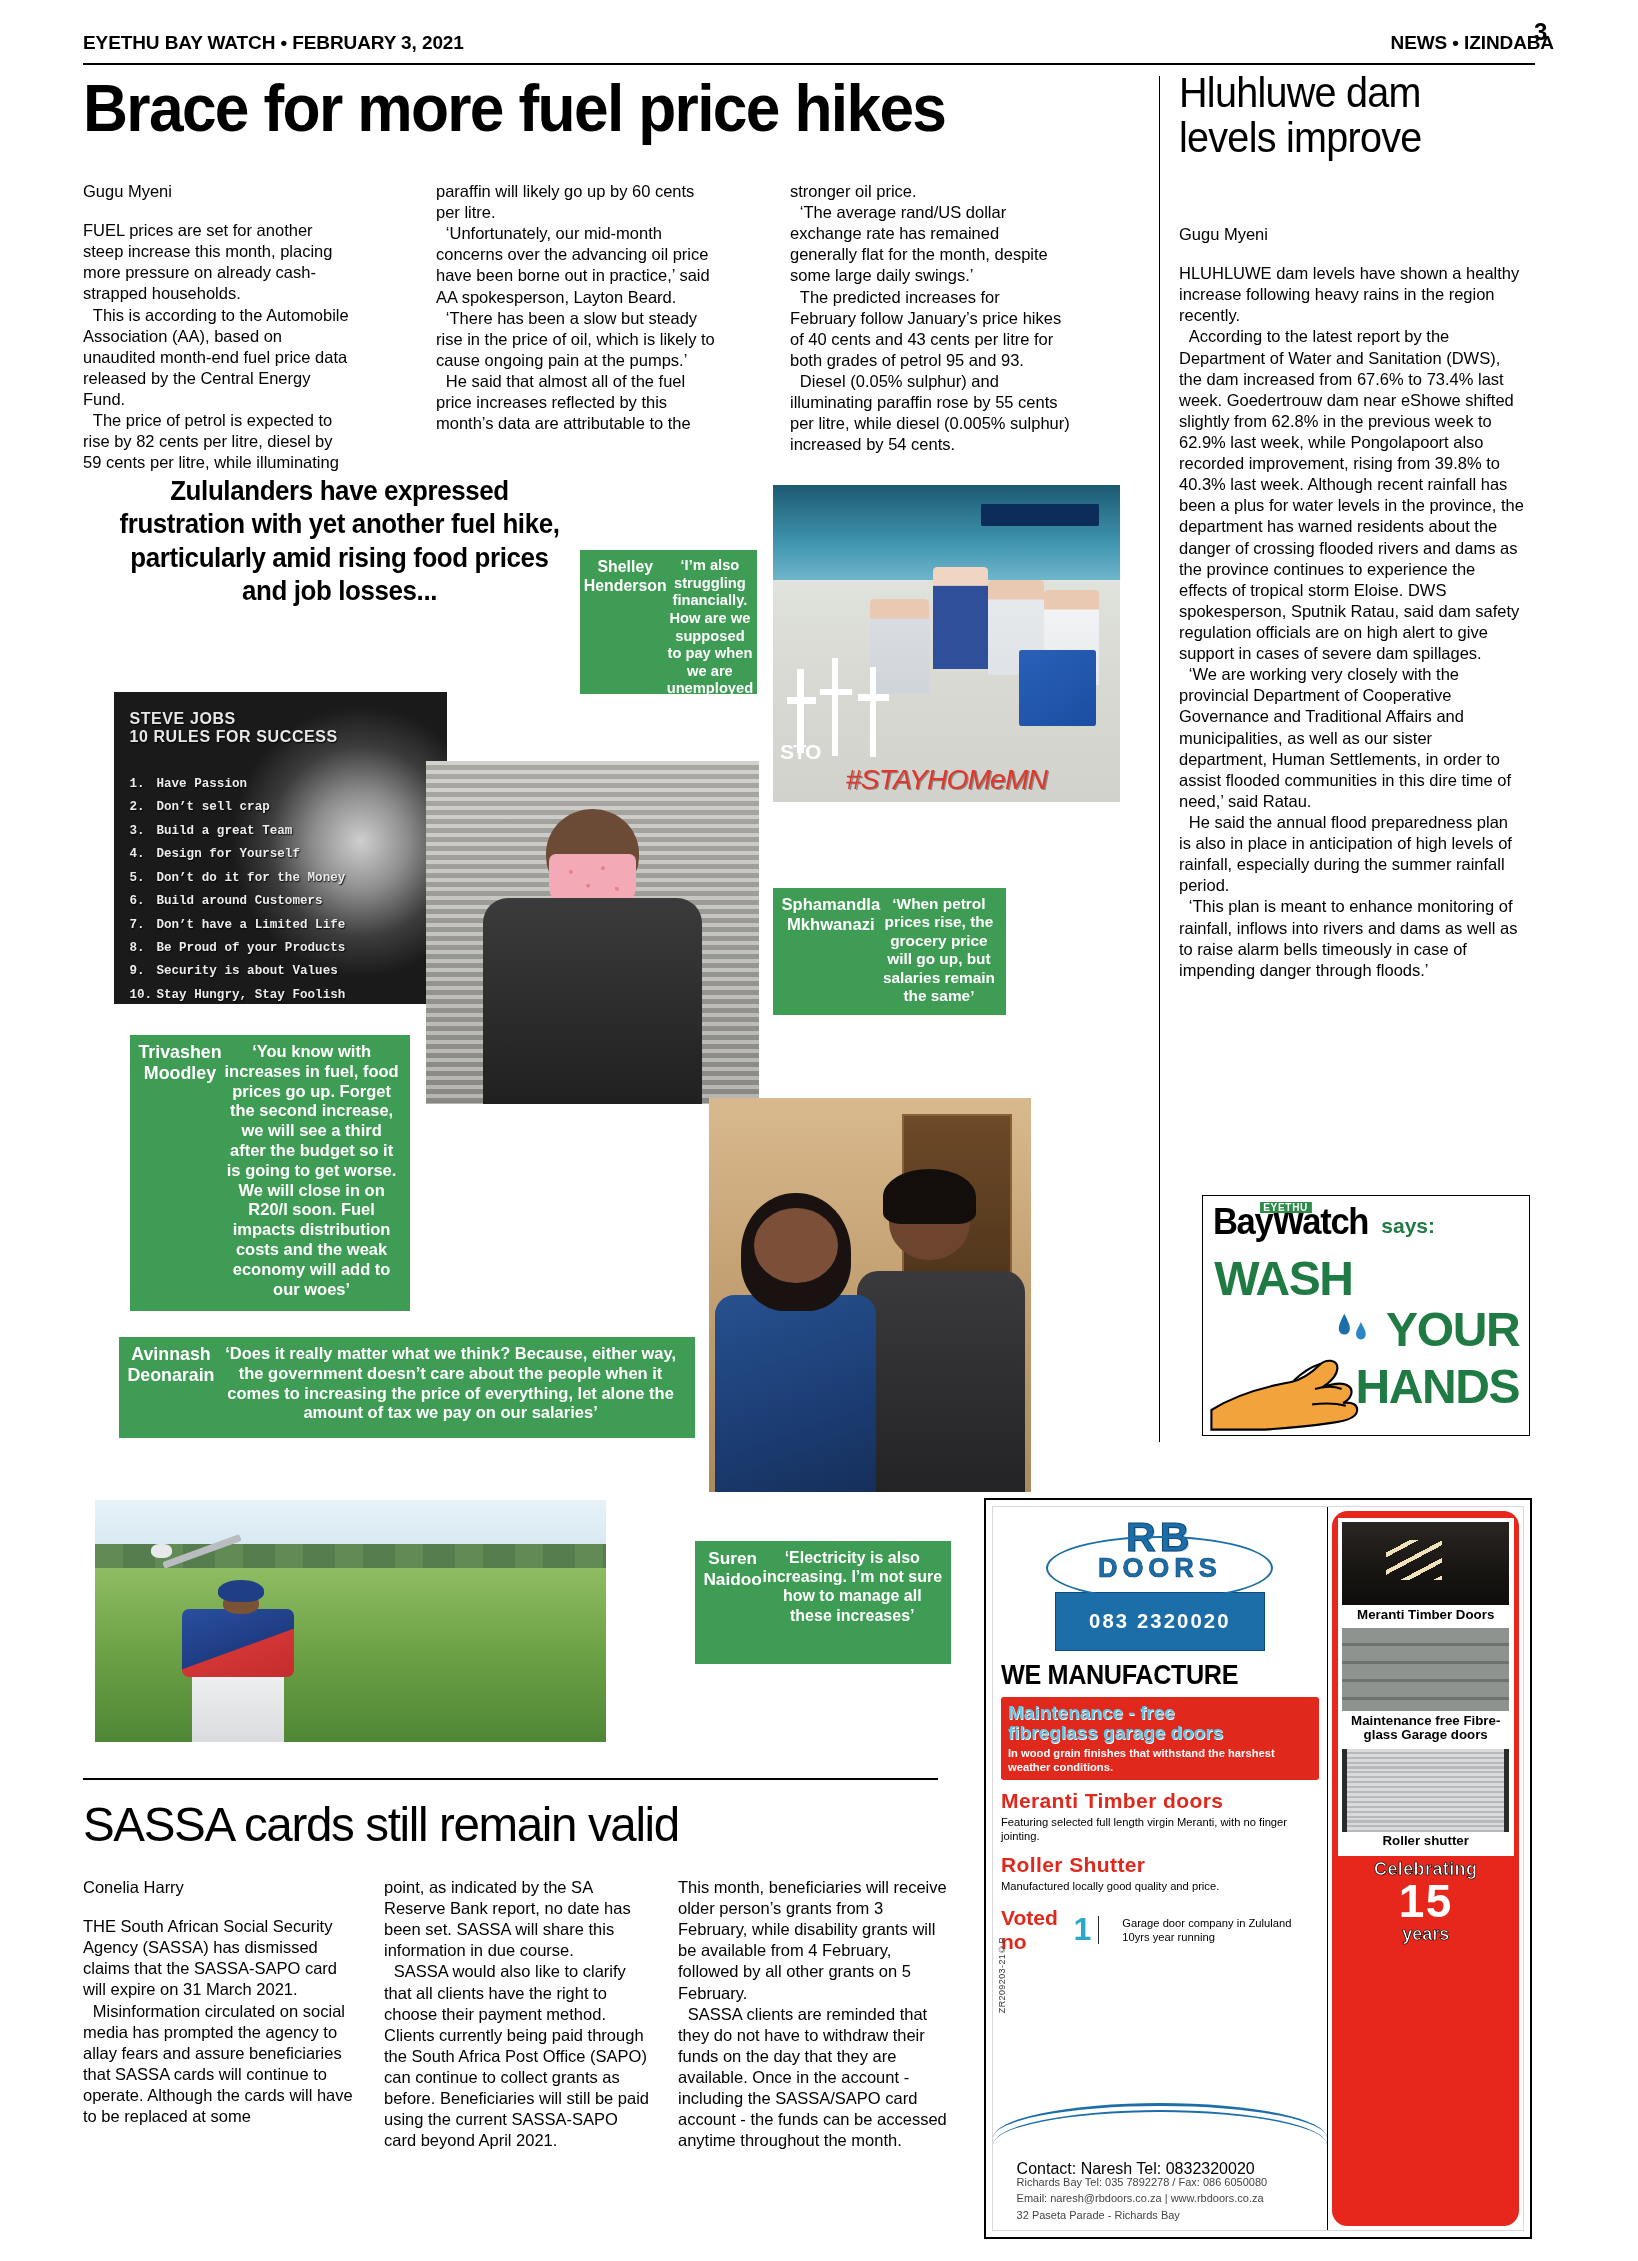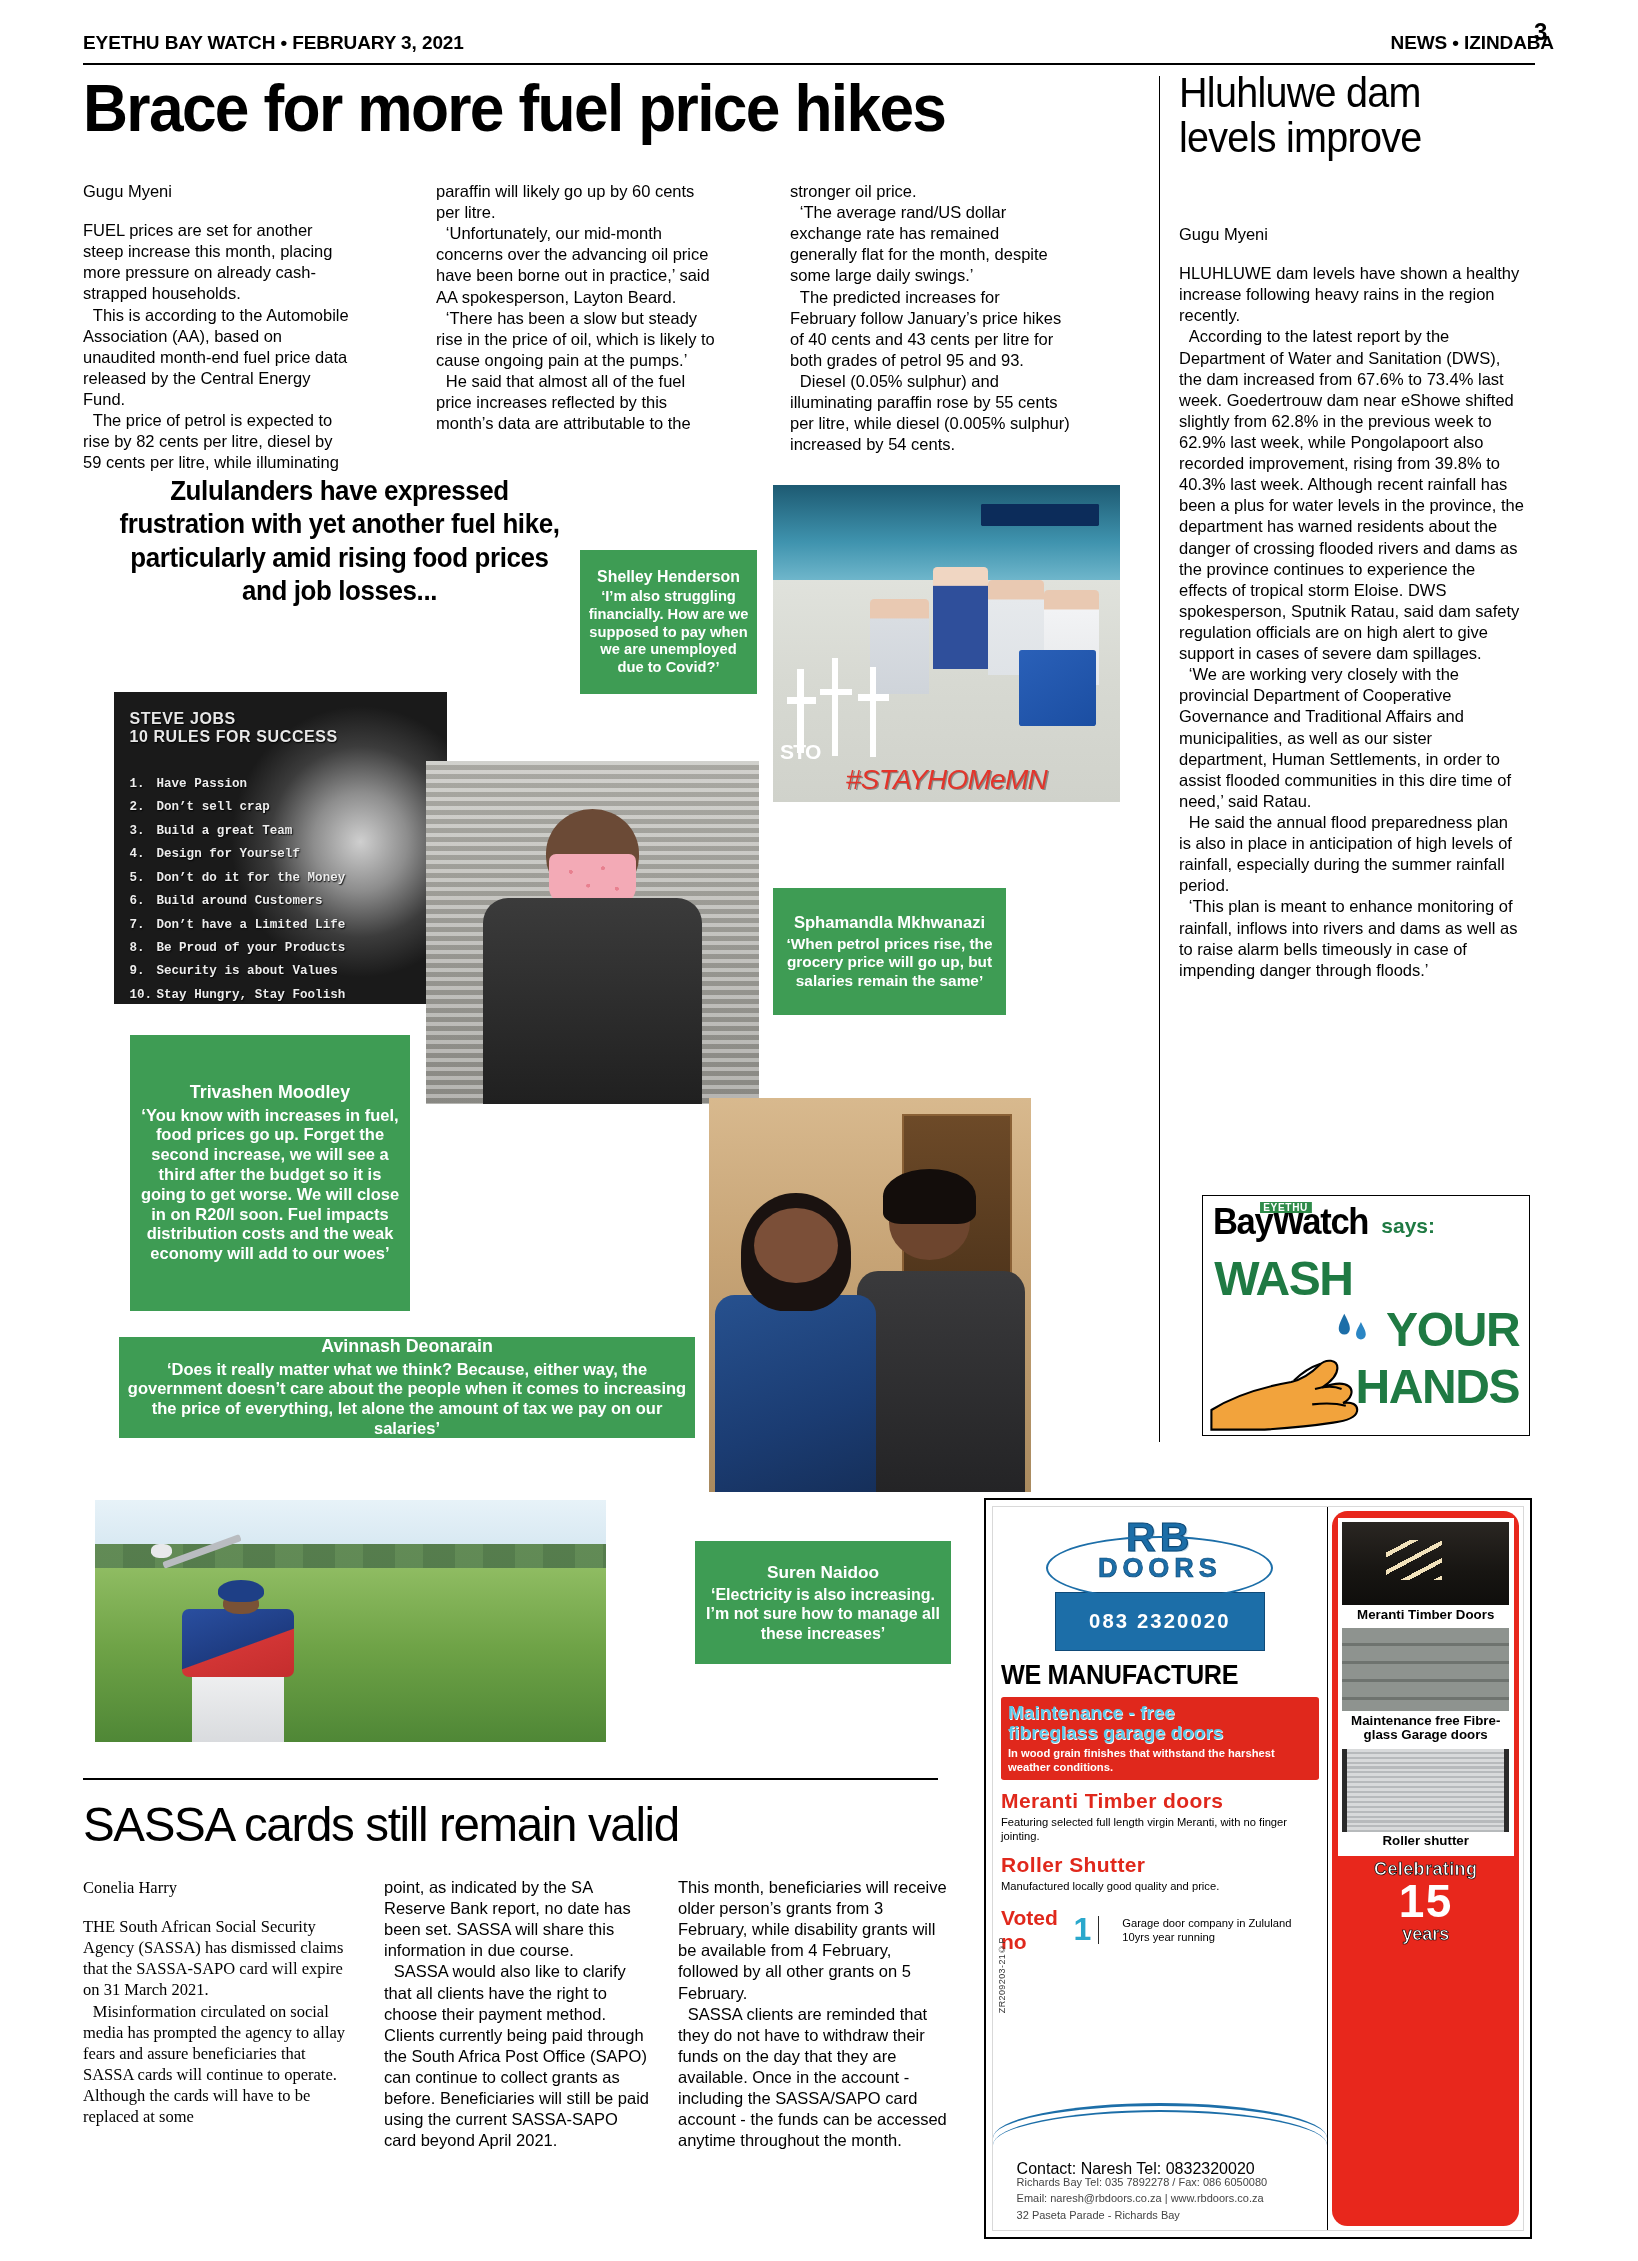--- a/index.html
+++ b/index.html
@@ -64,21 +64,21 @@
     position: absolute; left: 98px; top: 475px; width: 483px;
     text-align: center; font-size: 27px; font-weight: bold; line-height: 1.24;
     letter-spacing: -0.4px;
     transform: scaleX(0.96); transform-origin: center top;
   }
 
   
   .greenbox {
     position: absolute; background: #3e9c54; color: #ffffff;
     text-align: center; font-weight: bold; line-height: 1.2;
-    display: flex; flex-direction: column; justify-content: center;
+    display: flex; flex-direction: row; justify-content: center;
     padding: 7px 8.4px;
   }
   .greenbox .qname { font-size: 1.08em; margin-bottom: 2.1px; }
   .greenbox .qtext { font-weight: bold; }
 
   #gb-shelley { left: 580px; top: 550px; width: 177px; height: 144px; font-size: 14.7px; }
   #gb-sphamandla { left: 773px; top: 888px; width: 233px; height: 127px; font-size: 15.4px; }
   #gb-trivashen { left: 130px; top: 1035px; width: 280px; height: 276px; font-size: 16.5px; }
   #gb-avinnash { left: 119px; top: 1337px; width: 576px; height: 101px; font-size: 16.5px; }
   #gb-suren { left: 695px; top: 1541px; width: 256px; height: 123px; font-size: 16px; }
@@ -222,21 +222,21 @@
   #bw-box .drops { position:absolute; left: 130px; top: 115px; }
 
   
   .hrule-sassa { position:absolute; left:83px; top:1778px; width:855px; height:2.1px; background:#000; }
   .headline-sassa {
     position: absolute; left: 83px; top: 1800px; width: 869px;
     font-size: 49px; font-weight: normal; line-height: 1;
     letter-spacing: -1.4px;
     transform: scaleX(0.97); transform-origin: left top;
   }
-  #scol1 { left: 83px; top: 1877px; width: 270px; font-family: Liberation Serif, serif; }
+  #scol1 { left: 83px; top: 1877px; width: 270px; }
   #scol2 { left: 384px; top: 1877px; width: 270px; }
   #scol3 { left: 678px; top: 1877px; width: 275px; }
 
   
   #ad {
     position:absolute; left: 984px; top: 1498px; width: 548px; height: 741px;
     border: 2.1px solid #000; background: #fff;
   }
   #ad .ad-inner { position:absolute; inset: 5.6px; border: 1.4px solid #d9d9d9; background:#fff; display:flex; }
   #ad .ad-left { width: 63%; position: relative; padding: 7px 8.4px; }

